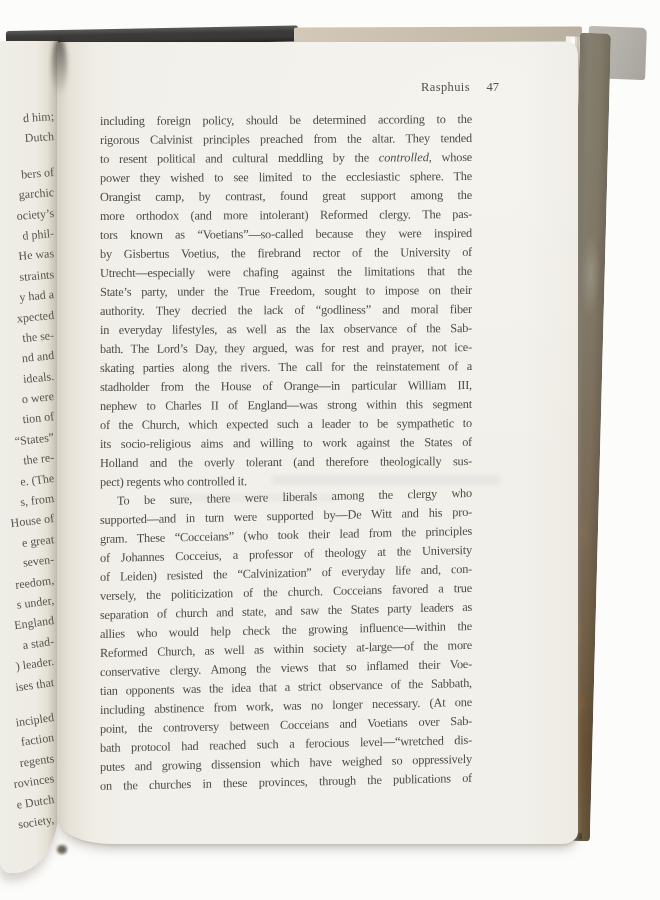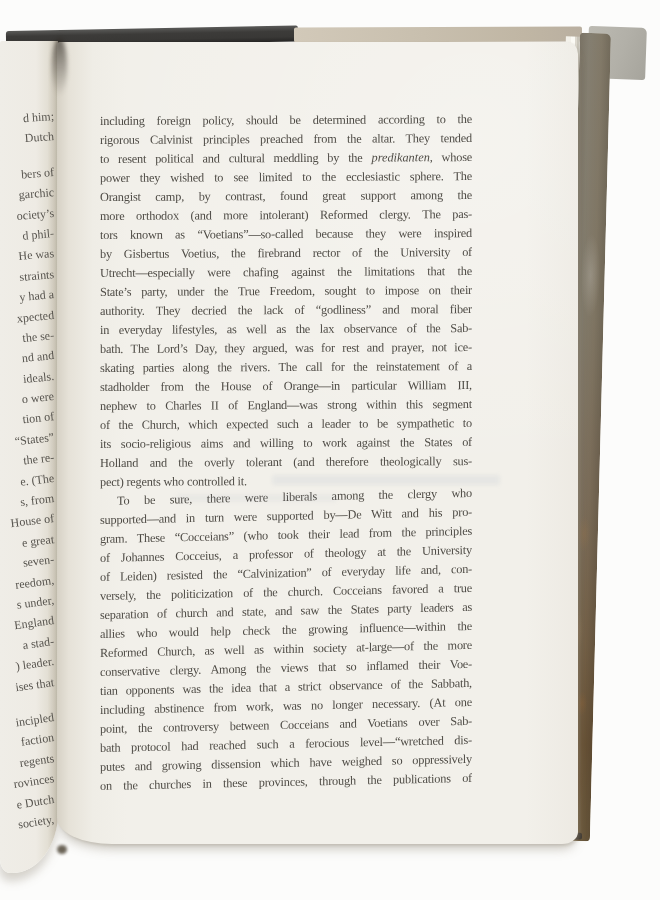--- a/index.html
+++ b/index.html
@@ -179,25 +179,29 @@
         <div class="frag" style="transform: rotate(-8.2deg);">incipled</div>
         <div class="frag" style="transform: rotate(-8.34deg);">faction</div>
         <div class="frag" style="transform: rotate(-8.48deg);">regents</div>
         <div class="frag" style="transform: rotate(-8.62deg);">rovinces</div>
         <div class="frag" style="transform: rotate(-8.76deg);">e Dutch</div>
         <div class="frag" style="transform: rotate(-8.9deg);">society,</div>
       </div>
   </div>
 
   <div class="right-page">
+    <div class="running-head">
+      <span class="running-title">Rasphuis</span>
+      <span class="folio">47</span>
+    </div>
     <div class="body-text">
         <div class="para p1">
           <div class="line">including foreign policy, should be determined according to the</div>
           <div class="line">rigorous Calvinist principles preached from the altar. They tended</div>
-          <div class="line">to resent political and cultural meddling by the <em>predikanten</em>, whose</div>
+          <div class="line">to resent political and cultural meddling by the <em>controlled</em>, whose</div>
           <div class="line">power they wished to see limited to the ecclesiastic sphere. The</div>
           <div class="line">Orangist camp, by contrast, found great support among the</div>
           <div class="line">more orthodox (and more intolerant) Reformed clergy. The pas-</div>
           <div class="line">tors known as “Voetians”—so-called because they were inspired</div>
           <div class="line">by Gisbertus Voetius, the firebrand rector of the University of</div>
           <div class="line">Utrecht—especially were chafing against the limitations that the</div>
           <div class="line">State’s party, under the True Freedom, sought to impose on their</div>
           <div class="line">authority. They decried the lack of “godliness” and moral fiber</div>
           <div class="line">in everyday lifestyles, as well as the lax observance of the Sab-</div>
           <div class="line">bath. The Lord’s Day, they argued, was for rest and prayer, not ice-</div>

